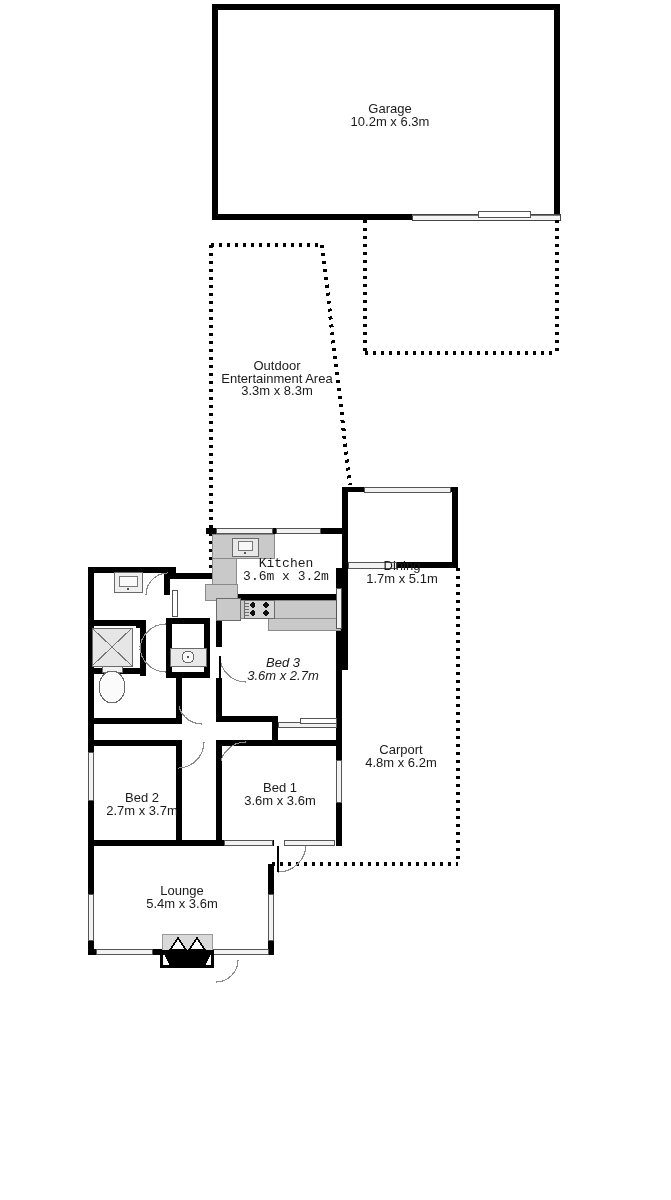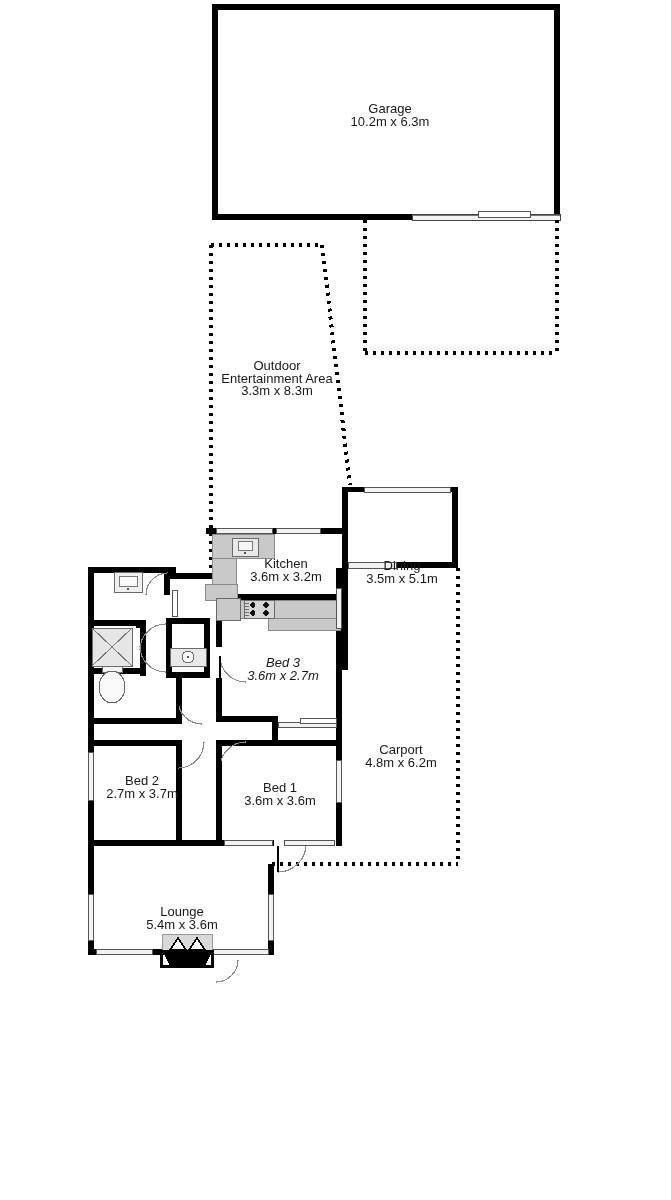--- a/index.html
+++ b/index.html
@@ -245,39 +245,39 @@
 
 </svg>
 
 <div class="txt roomlabel" style="left:310px;top:103px;width:160px;">Garage
 10.2m x 6.3m</div>
 
 <div class="txt roomlabel" style="left:197px;top:360px;width:160px;">Outdoor
 Entertainment Area
 3.3m x 8.3m</div>
 
-<div class="txt roomlabel" style="left:206px;top:558px;width:160px;">Kitchen
+<div class="txt roomlabel" style="left:206px;top:558px;width:160px;font-family:Liberation Mono, monospace;">Kitchen
 3.6m x 3.2m</div>
 
 <div class="txt roomlabel" style="left:322px;top:560px;width:160px;">Dining
-3.5m x 5.1m</div>
+1.7m x 5.1m</div>
 
 <div class="txt roomlabel" style="left:203px;top:657px;width:160px;font-style:italic;">Bed 3
 3.6m x 2.7m</div>
 
-<div class="txt roomlabel" style="left:62px;top:775px;width:160px;">Bed 2
+<div class="txt roomlabel" style="left:62px;top:792px;width:160px;">Bed 2
 2.7m x 3.7m</div>
 
 <div class="txt roomlabel" style="left:200px;top:766px;width:160px;margin-top:16px;">Bed 1
 3.6m x 3.6m</div>
 
 <div class="txt roomlabel" style="left:321px;top:744px;width:160px;">Carport
 4.8m x 6.2m</div>
 
-<div class="txt roomlabel" style="left:102px;top:906px;width:160px;">Lounge
+<div class="txt roomlabel" style="left:102px;top:885px;width:160px;">Lounge
 5.4m x 3.6m</div>
 
 <div class="footer">
 
   <div class="areas">
     
     
     
   </div>
 

